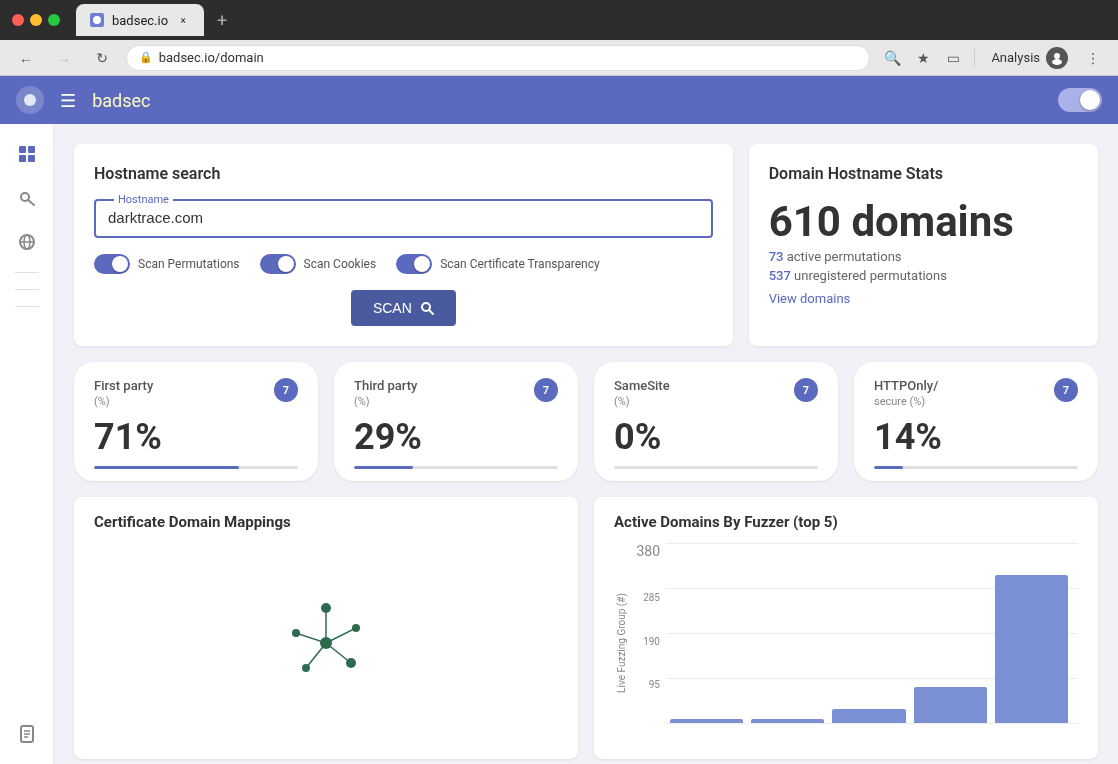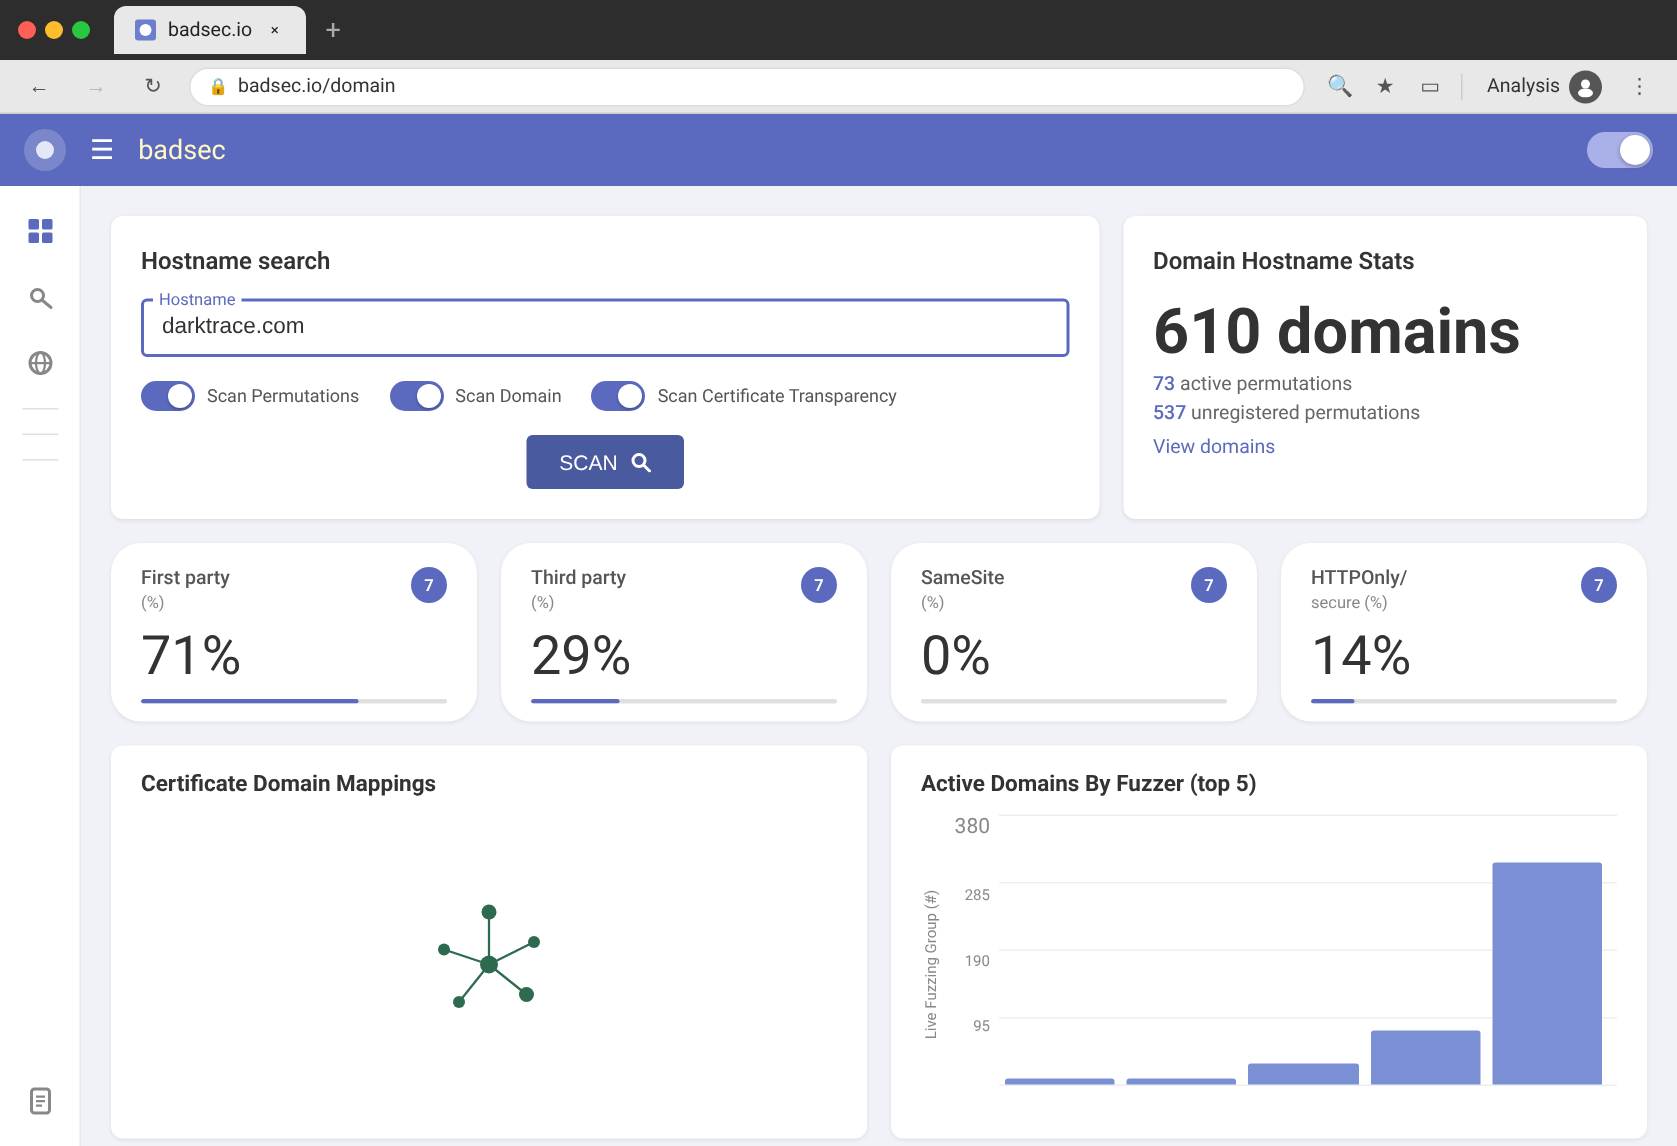--- a/index.html
+++ b/index.html
@@ -55,21 +55,21 @@
 
     
     .cards-row { display: flex; gap: 16px; margin-bottom: 16px; border-radius: 31px; }
     .card { background: white; border-radius: 8px; padding: 20px; box-shadow: 0 1px 3px rgba(0,0,0,0.08); }
     .hostname-card { flex: 2; }
     .stats-card { flex: 1; min-width: 220px; }
     .card-title { font-size: 16px; font-weight: 600; color: #333; margin-bottom: 16px; }
 
     
     .input-wrapper { position: relative; border: 2px solid #5b6abf; border-radius: 4px; padding: 6px 12px 8px; }
-    .input-label { position: absolute; top: -8px; left: 6px; background: white; padding: 0 4px; font-size: 11px; color: #5b6abf; }
+    .input-label { position: absolute; top: -8px; left: 18px; background: white; padding: 0 4px; font-size: 11px; color: #5b6abf; }
     .hostname-input { width: 100%; border: none; outline: none; font-size: 15px; color: #333; padding: 2px 0; }
 
     
     .toggles-row { display: flex; align-items: center; gap: 20px; margin-top: 16px; }
     .toggle-item { display: flex; align-items: center; gap: 8px; }
     .toggle { width: 36px; height: 20px; border-radius: 10px; position: relative; cursor: pointer; }
     .toggle.on { background: #5b6abf; }
     .toggle.on2 { background: #5b6abf; }
     .toggle.on3 { background: #5b6abf; }
     .toggle-knob { width: 16px; height: 16px; background: white; border-radius: 50%; position: absolute; top: 2px; box-shadow: 0 1px 2px rgba(0,0,0,0.3); }
@@ -88,21 +88,21 @@
     .stats-line span.highlight { color: #5b6abf; font-weight: 500; }
     .view-link { font-size: 13px; color: #5b6abf; cursor: pointer; margin-top: 8px; display: inline-block; }
 
     
     .metric-cards-row { display: flex; gap: 16px; margin-bottom: 16px; }
     .metric-card { flex: 1; background: white; border-radius: 20px; padding: 16px 20px 12px; box-shadow: 0 1px 3px rgba(0,0,0,0.08); }
     .metric-header { display: flex; justify-content: space-between; align-items: flex-start; }
     .metric-title { font-size: 13px; color: #555; font-weight: 500; }
     .metric-badge { width: 24px; height: 24px; background: #5b6abf; border-radius: 50%; display: flex; align-items: center; justify-content: center; color: white; font-size: 11px; font-weight: 600; }
     .metric-subtitle { font-size: 11px; color: #888; margin-top: 2px; }
-    .metric-value { font-size: 36px; font-weight: 400; color: #333; margin: 8px 0 8px; }
+    .metric-value { font-size: 36px; font-weight: 700; color: #333; margin: 8px 0 8px; }
     .metric-bar { height: 3px; background: #e0e0e0; border-radius: 2px; overflow: hidden; }
     .metric-bar-fill { height: 100%; background: #5b6abf; border-radius: 2px; }
 
     
     .bottom-cards-row { display: flex; gap: 16px; }
     .bottom-card { flex: 1; background: white; border-radius: 8px; padding: 16px 20px; box-shadow: 0 1px 3px rgba(0,0,0,0.08); min-height: 260px; }
     .bottom-card-title { font-size: 15px; font-weight: 700; color: #333; margin-bottom: 12px; }
 
     
     .cert-vis { display: flex; align-items: center; justify-content: center; height: 200px; position: relative; }
@@ -223,21 +223,21 @@
             <div class="toggle-item">
               <div class="toggle on">
                 <div class="toggle-knob"></div>
               </div>
               <span class="toggle-label">Scan Permutations</span>
             </div>
             <div class="toggle-item">
               <div class="toggle on2">
                 <div class="toggle-knob"></div>
               </div>
-              <span class="toggle-label">Scan Domain</span>
+              <span class="toggle-label">Scan Cookies</span>
             </div>
             <div class="toggle-item">
               <div class="toggle on3">
                 <div class="toggle-knob"></div>
               </div>
               <span class="toggle-label">Scan Certificate Transparency</span>
             </div>
           </div>
           <div class="scan-btn-row">
             <button class="scan-btn">

